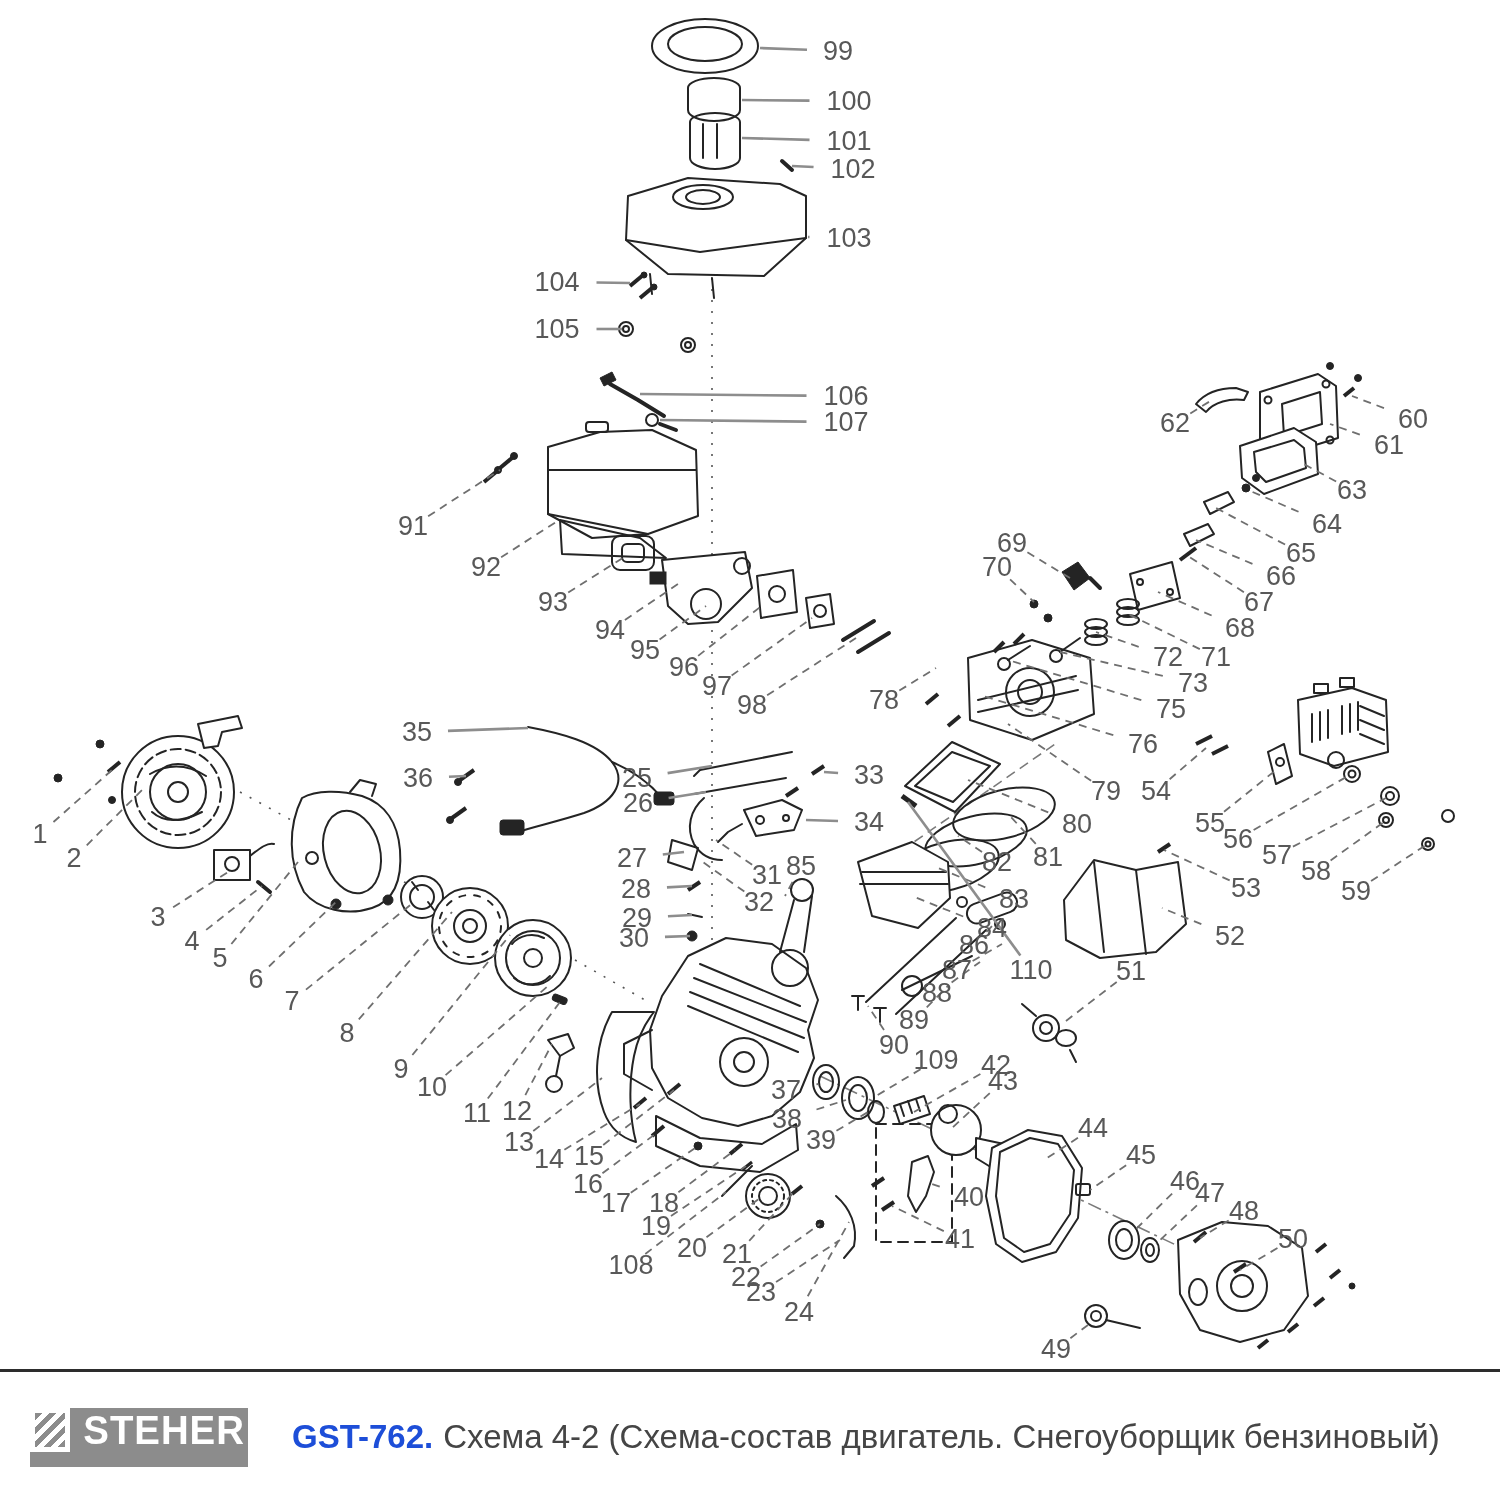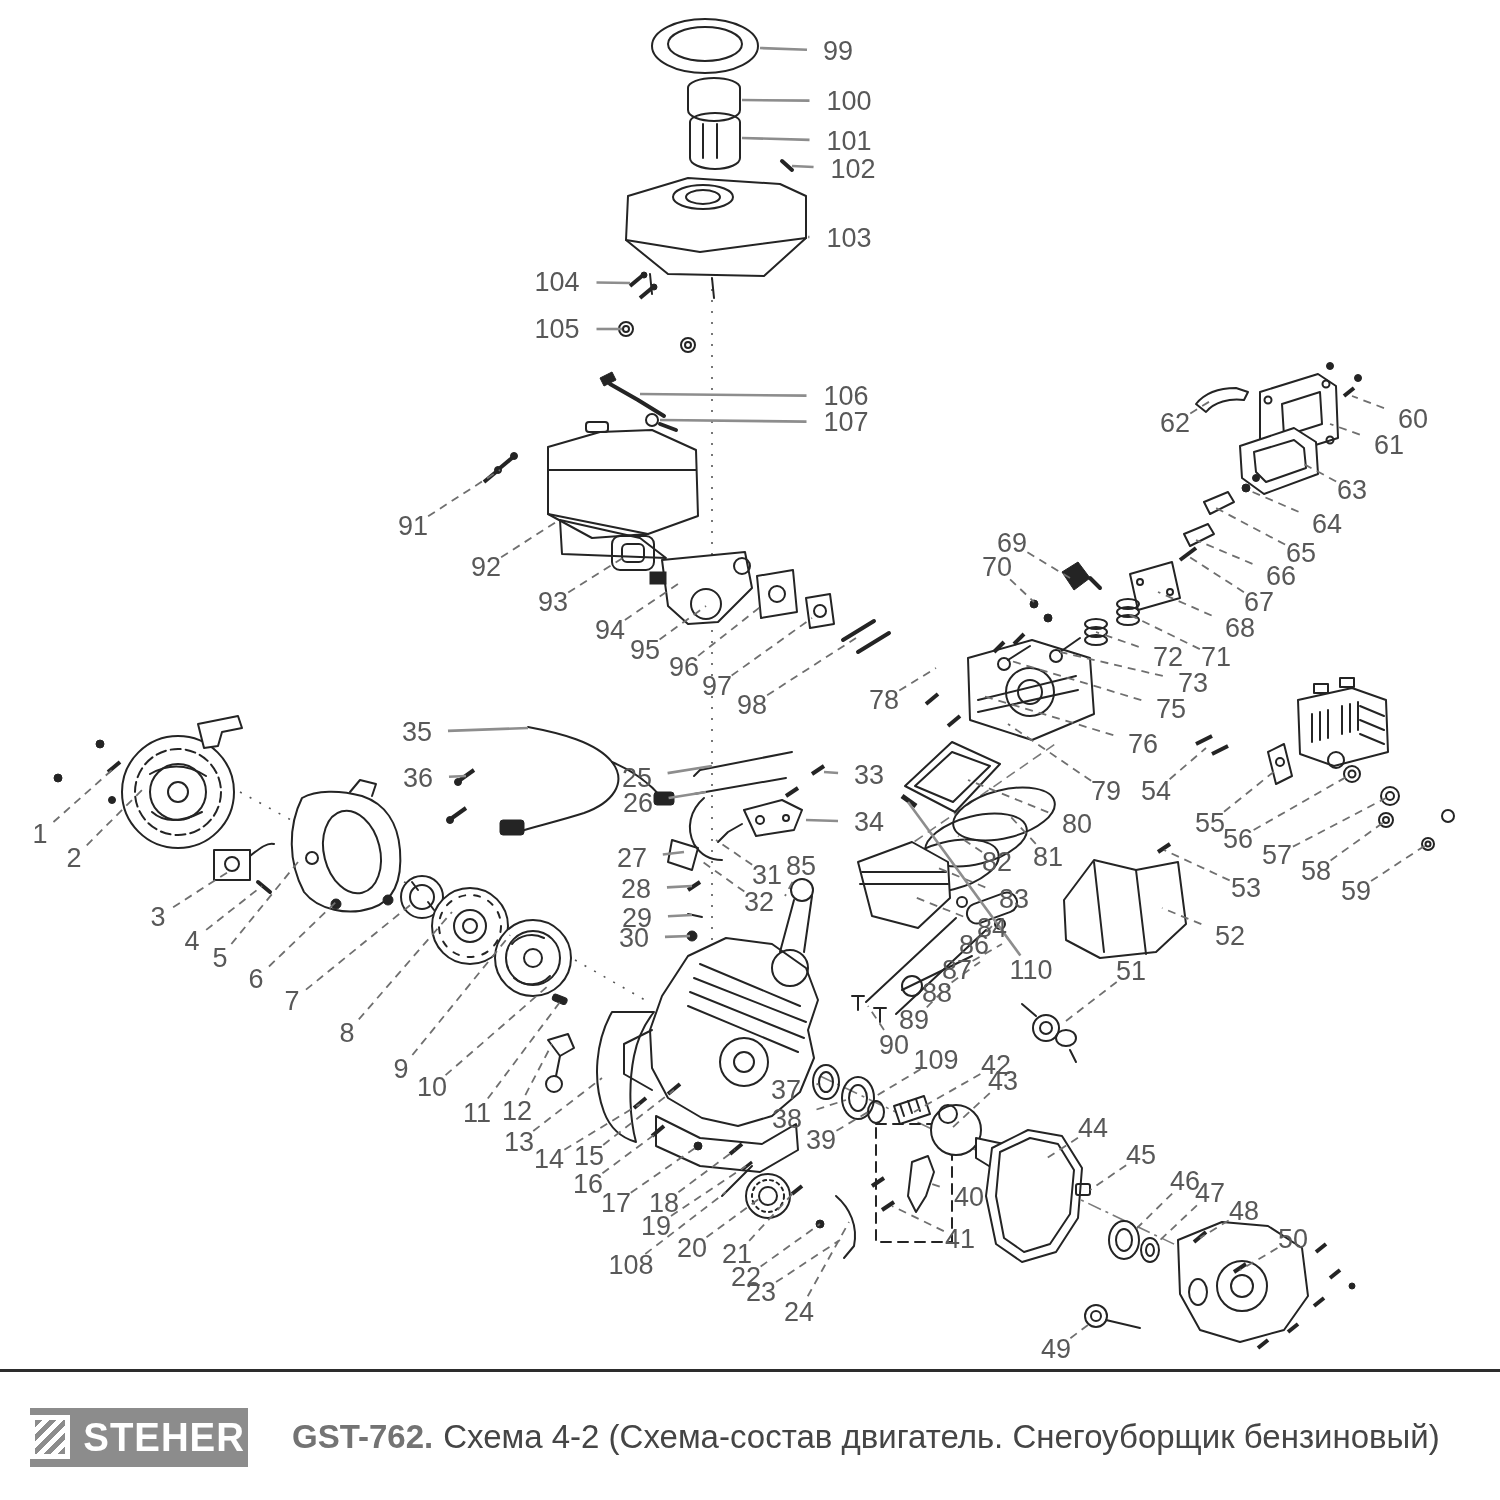--- a/index.html
+++ b/index.html
@@ -6,26 +6,26 @@
   .stage{position:relative;width:1500px;height:1500px;background:#fff;overflow:hidden;
          font-family:"Liberation Sans",sans-serif;}
   svg{position:absolute;left:0;top:0;}
   svg .part{stroke:#242424;stroke-width:2;fill:none;stroke-linejoin:round;stroke-linecap:round;}
   svg .partw{stroke:#242424;stroke-width:2;fill:#fff;stroke-linejoin:round;}
   svg .dark{stroke:#242424;fill:#242424;}
   svg .thick{stroke:#242424;stroke-width:4;fill:none;stroke-linecap:round;}
   svg text.lbl{font-family:"Liberation Sans",sans-serif;font-size:27px;}
   .rule{position:absolute;left:0;top:1369px;width:1500px;height:0;border-top:3px solid #2d2d2d;}
   .footer{position:absolute;left:30px;top:1407px;height:60px;display:flex;align-items:center;}
-  .logo{width:218px;height:59px;display:flex;align-items:center;justify-content:center;gap:10px;}
+  .logo{width:218px;height:59px;display:flex;align-items:flex-start;justify-content:center;gap:10px;}
   .logo-glyph{width:34px;height:34px;border:5px solid #fff;
               background:repeating-linear-gradient(135deg,transparent 0 5px,#fff 5px 10px);}
   .logo-text{color:#fff;font-weight:bold;font-size:40px;letter-spacing:1px;transform:scaleX(.96);}
   .caption{margin-left:44px;font-size:33px;color:#454545;white-space:nowrap;}
-  .caption b{color:#737373;font-weight:bold;margin-right:10px;}
+  .caption b{color:#1d4ed8;font-weight:bold;margin-right:10px;}
 </style>
 </head>
 <body>
 
 <div class="stage">
 
 <svg id="diagram" width="1500" height="1368" viewBox="0 0 1500 1368">
 
   <g stroke="#555" stroke-width="1.6" fill="none">
     <line x1="712" y1="256" x2="712" y2="1078" stroke-dasharray="2 9"></line>

